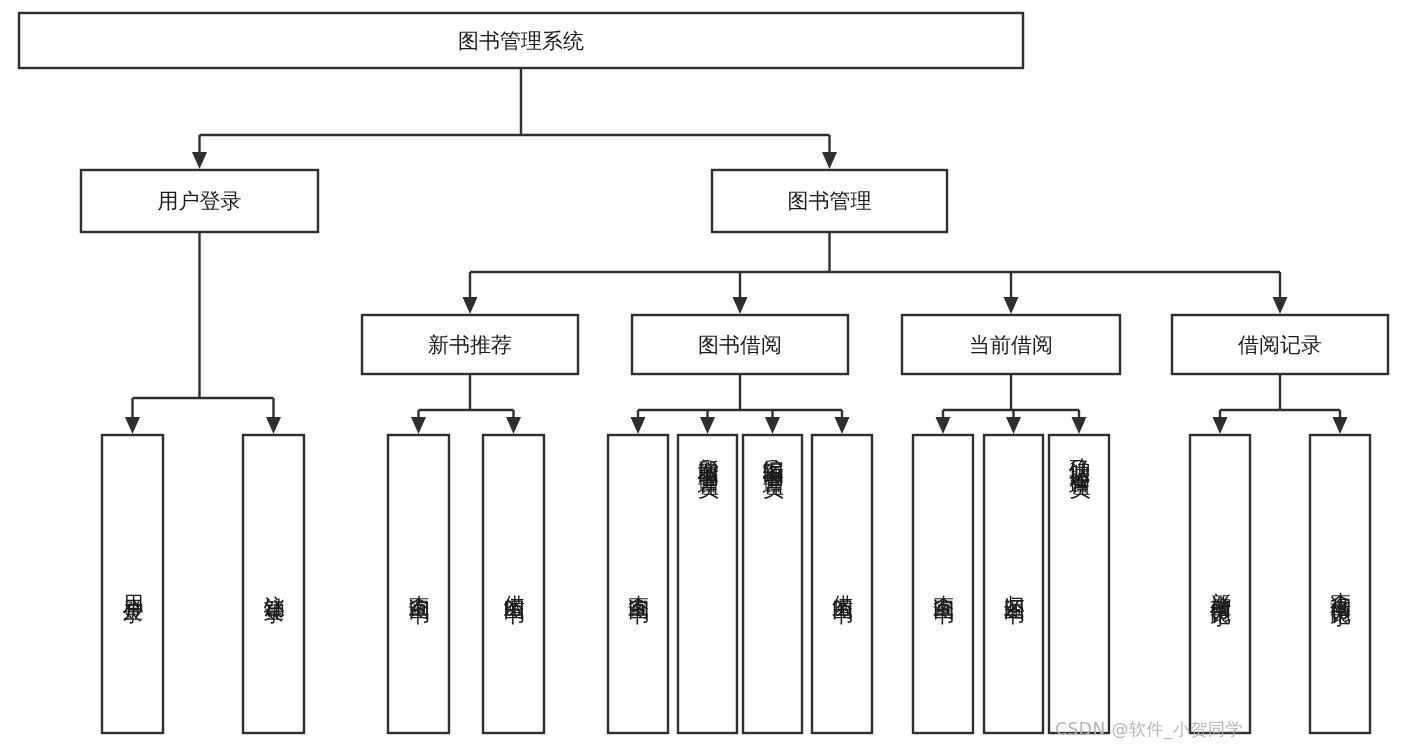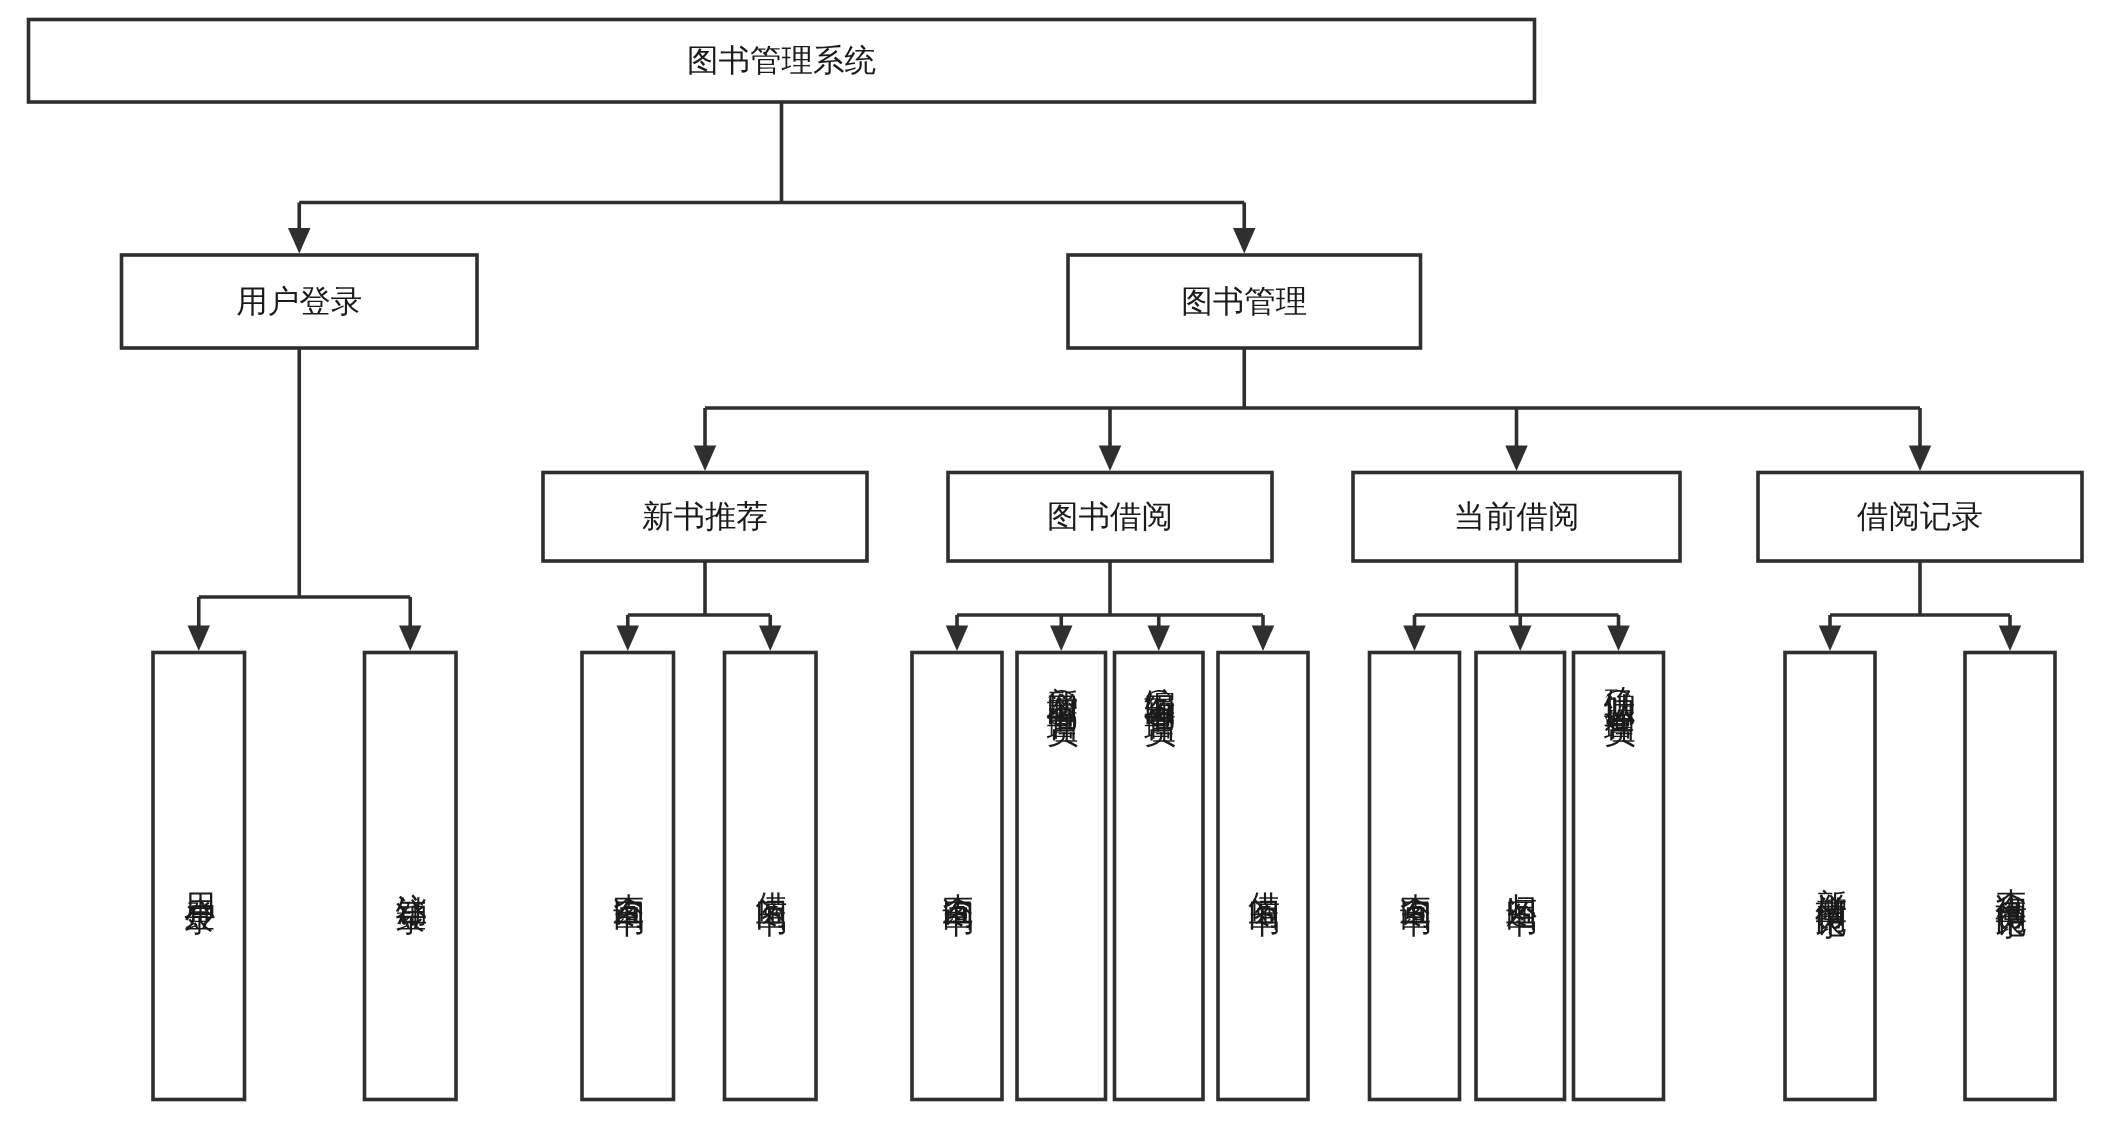--- a/index.html
+++ b/index.html
@@ -213,13 +213,14 @@
       <div class="leaf-label-wrap align-top" style="left: 1049px; top: 435px; width: 60px; height: 298px;">
         <span class="leaf-label" style="padding-top: 6px;">确认归还（管理员）</span>
       </div>
       <div class="leaf-label-wrap" style="left: 1190px; top: 435px; width: 60px; height: 298px;">
         <span class="leaf-label">新增借阅记录</span>
       </div>
       <div class="leaf-label-wrap" style="left: 1310px; top: 435px; width: 60px; height: 298px;">
         <span class="leaf-label">查询借阅记录</span>
       </div>
     </div>
+  <div class="watermark">CSDN @软件_小贺同学</div>
 </div>
 
 </body></html>

